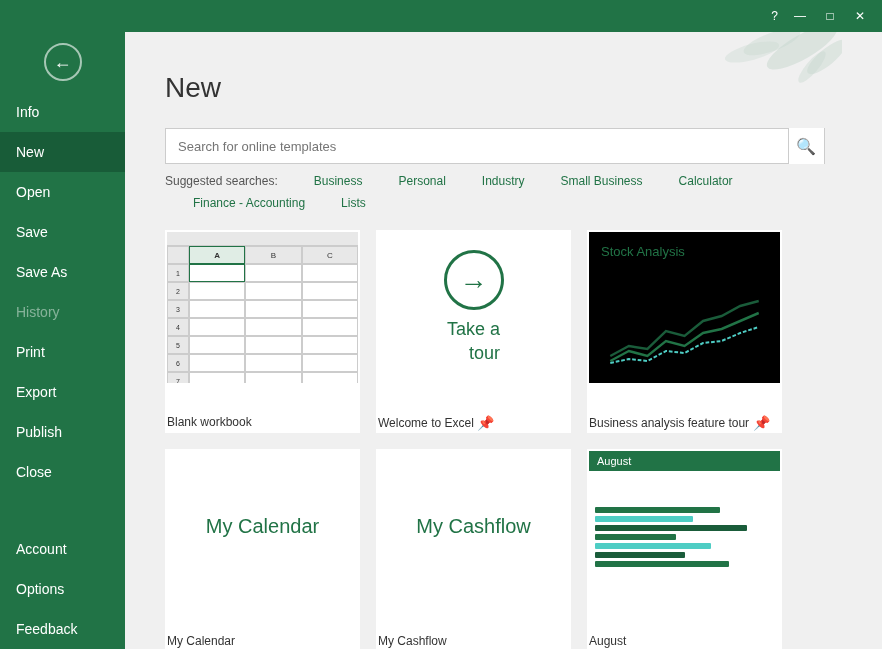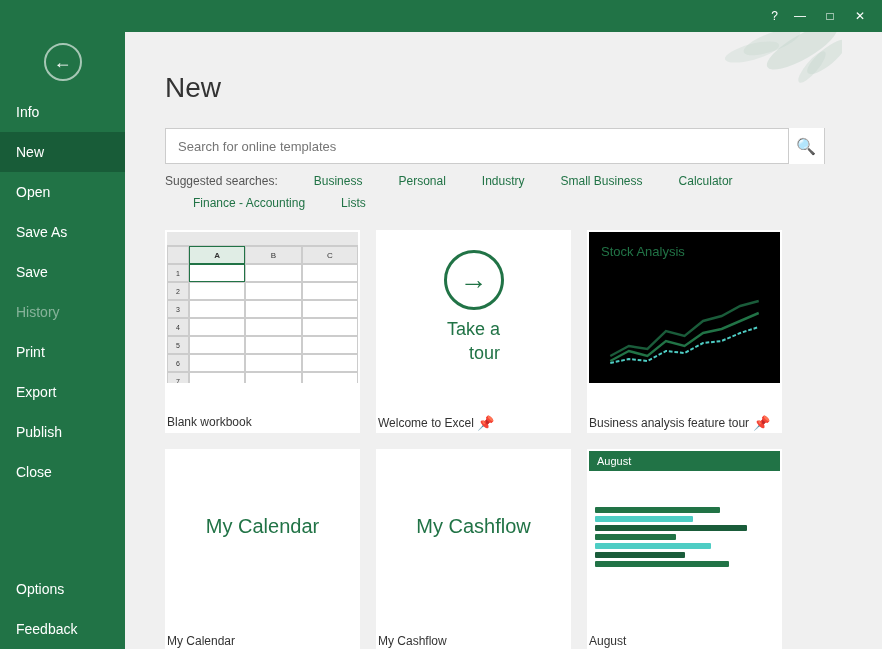--- a/index.html
+++ b/index.html
@@ -364,43 +364,46 @@
     <div class="sidebar-item">
       <span>Info</span>
     </div>
     <div class="sidebar-item active">
       <span>New</span>
     </div>
     <div class="sidebar-item">
       <span>Open</span>
     </div>
     <div class="sidebar-item">
+      <span>Save</span>
+    </div>
+    <div class="sidebar-item">
       <span>Save As</span>
-    </div>
-    <div class="sidebar-item">
-      <span>Save</span>
     </div>
     <div class="sidebar-item disabled">
       <span>History</span>
     </div>
     <div class="sidebar-item">
       <span>Print</span>
     </div>
     <div class="sidebar-item">
       <span>Export</span>
     </div>
     <div class="sidebar-item">
       <span>Publish</span>
     </div>
     <div class="sidebar-item">
       <span>Close</span>
     </div>
 
     <div class="sidebar-spacer"></div>
 
+    <div class="sidebar-item">
+      <span>Account</span>
+    </div>
     <div class="sidebar-item">
       <span>Options</span>
     </div>
     <div class="sidebar-item">
       <span>Feedback</span>
     </div>
   </div>
 
   <div class="main-content">
 

